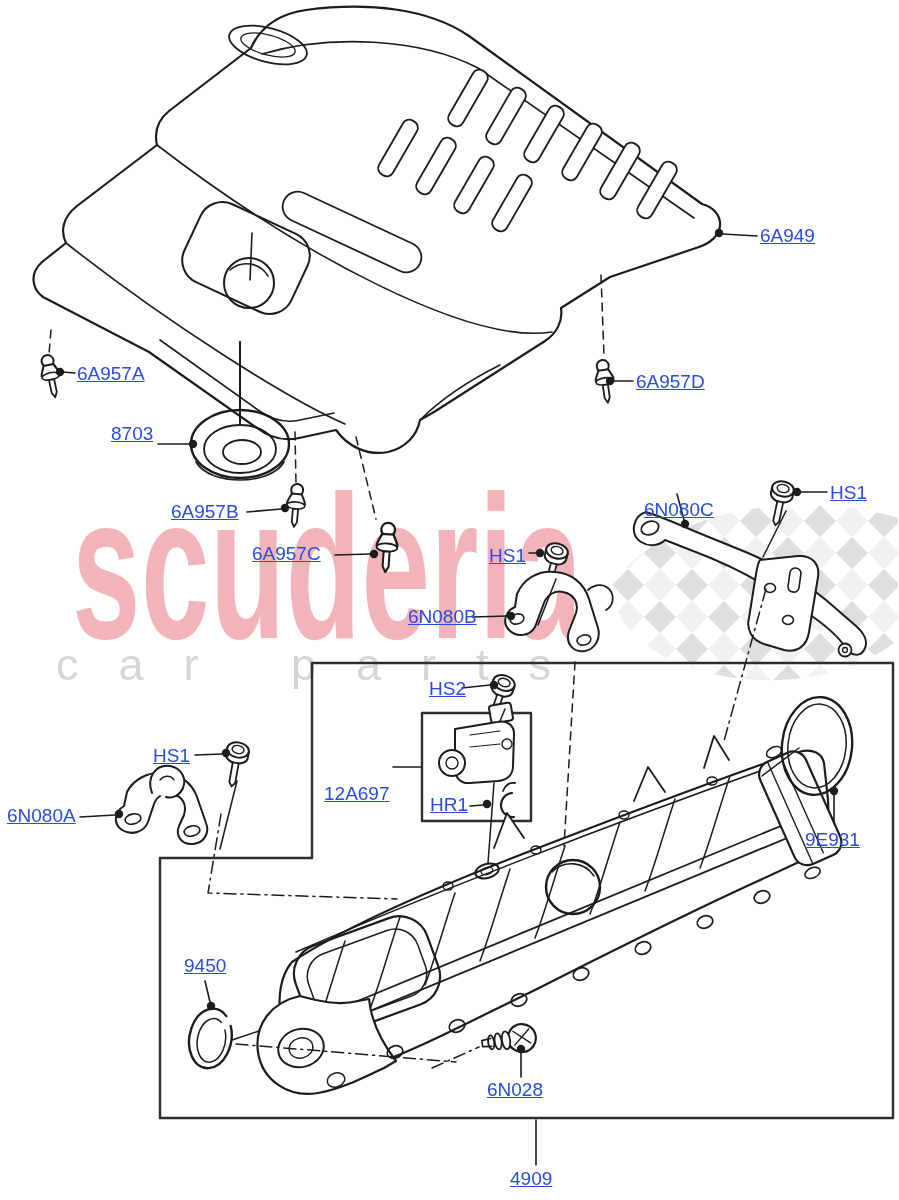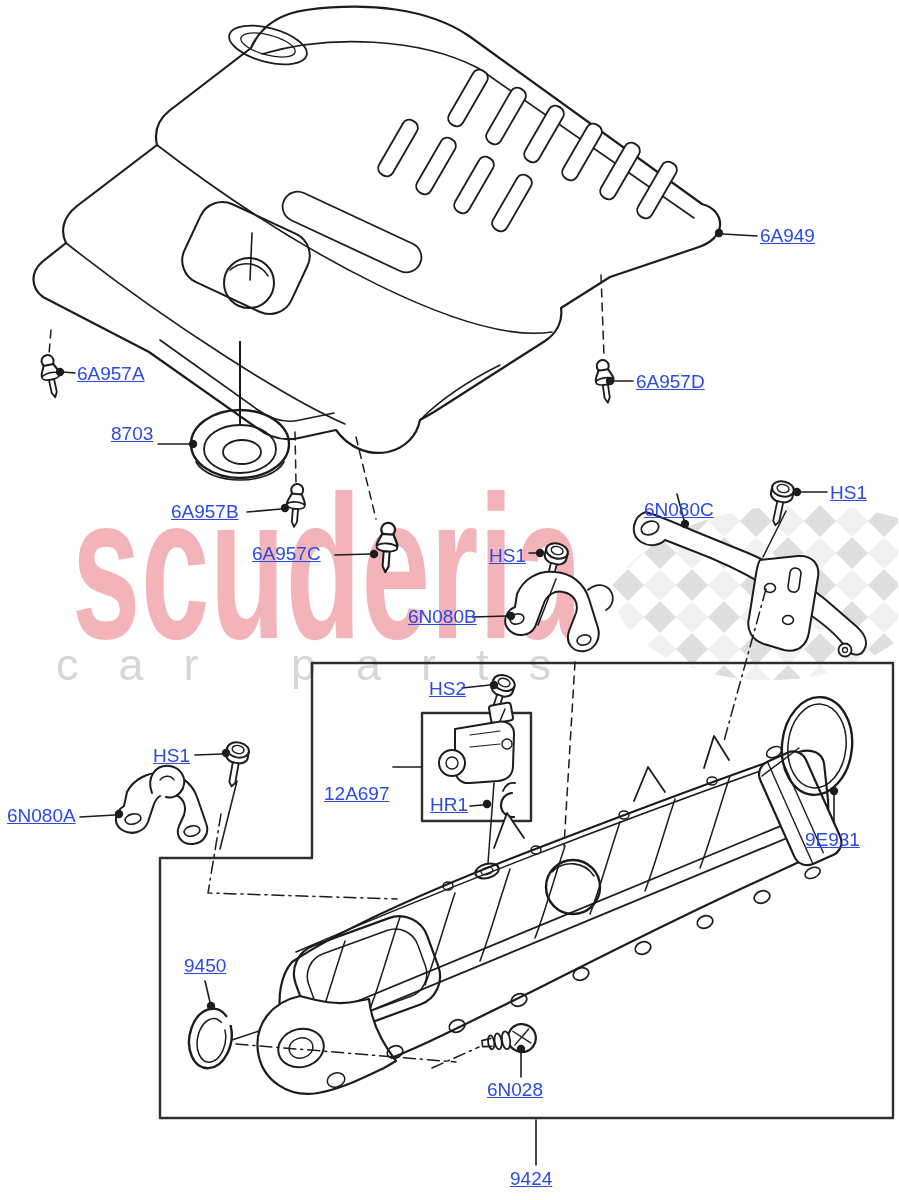--- a/index.html
+++ b/index.html
@@ -311,15 +311,15 @@
       <div class="callout" style="left: 489px; top: 546px;">HS1</div>
       <div class="callout" style="left: 401px; top: 607px; margin-left: 7px;">6N080B</div>
       <div class="callout" style="left: 421px; top: 679px; margin-left: 8px;">HS2</div>
       <div class="callout" style="left: 324px; top: 756px; margin-top: 28px;">12A697</div>
       <div class="callout" style="left: 430px; top: 795px;">HR1</div>
       <div class="callout" style="left: 153px; top: 746px;">HS1</div>
       <div class="callout" style="left: 7px; top: 806px;">6N080A</div>
       <div class="callout" style="left: 805px; top: 830px;">9E931</div>
       <div class="callout" style="left: 184px; top: 956px;">9450</div>
       <div class="callout" style="left: 487px; top: 1080px;">6N028</div>
-      <div class="callout" style="left: 510px; top: 1169px;">9424</div>
+      <div class="callout" style="left: 510px; top: 1169px;">4909</div>
     </div>
 </div>
 
 </body></html>

